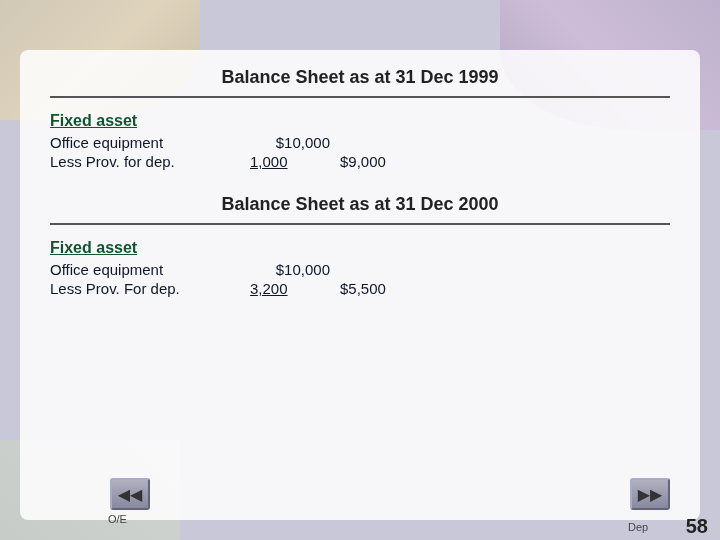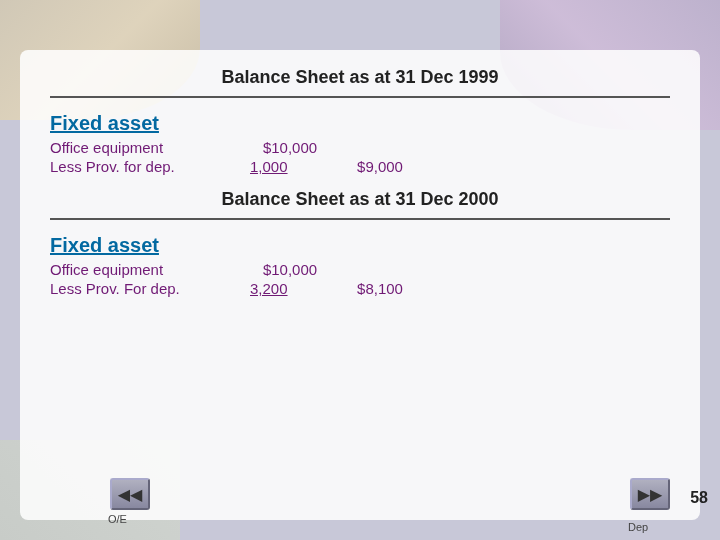--- a/index.html
+++ b/index.html
@@ -63,53 +63,53 @@
       margin-bottom: 8px;
     }
 
     .divider {
       border: none;
       border-top: 2px solid #555;
       margin: 6px 0 14px 0;
     }
 
     .fixed-asset-label {
-      color: #0369a1;
-      font-size: 20px;
+      color: #14532d;
+      font-size: 16px;
       font-weight: bold;
       text-decoration: underline;
       margin-bottom: 4px;
     }
 
     .balance-row {
       display: flex;
       align-items: baseline;
       font-size: 15px;
-      color: #701a75;
+      color: #0f172a;
       margin-bottom: 2px;
     }
 
     .balance-row .label {
       width: 200px;
     }
 
     .balance-row .amount {
       width: 80px;
-      text-align: center;
+      text-align: right;
     }
 
     .balance-row .underline-amount {
       width: 80px;
       text-align: left;
       text-decoration: underline;
     }
 
     .balance-row .total {
       width: 80px;
-      text-align: center;
+      text-align: left;
       margin-left: 10px;
     }
 
     
     .nav-button {
       width: 40px;
       height: 32px;
       background: linear-gradient(to bottom, #b0b0c0, #8888a0);
       border: 2px outset #aaaacc;
       border-radius: 3px;
@@ -148,29 +148,29 @@
 
     .nav-label-right {
       bottom: 7px;
       right: 48px;
       width: 44px;
     }
 
     
     .page-number {
       position: absolute;
-      bottom: 33px;
+      bottom: 2px;
       right: 12px;
-      font-size: 16px;
+      font-size: 20px;
       font-weight: bold;
       color: #222;
     }
 
     .section2 {
-      margin-top: 14px;
+      margin-top: 24px;
     }
   </style>
 </head>
 <body>
 
 <div class="bg-top-left"></div>
 <div class="bg-top-right"></div>
 <div class="bg-bottom-left"></div>
 
 <div class="main-content">
@@ -194,21 +194,21 @@
     <div class="section-title">Balance Sheet as at 31 Dec 2000</div>
     <hr class="divider">
     <div class="fixed-asset-label">Fixed asset</div>
     <div class="balance-row">
       <span class="label">Office equipment</span>
       <span class="amount">$10,000</span>
     </div>
     <div class="balance-row">
       <span class="label">Less Prov. For dep.</span>
       <span class="underline-amount">3,200</span>
-      <span class="total">$8,100</span>
+      <span class="total">$5,500</span>
     </div>
   </div>
 
 </div>
 
 <div class="nav-button nav-button-left">
   ◀◀
 </div>
 <div class="nav-label nav-label-left">O/E</div>
 

